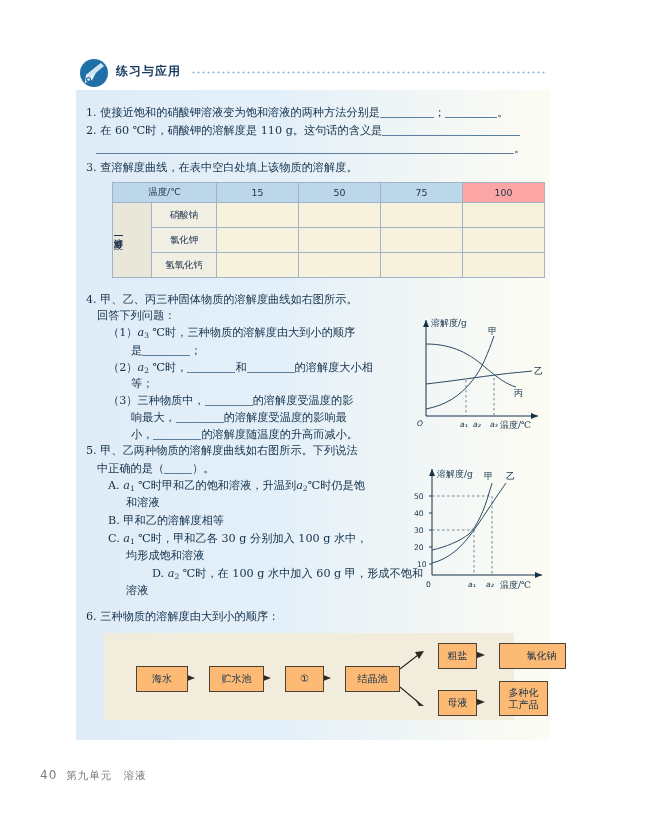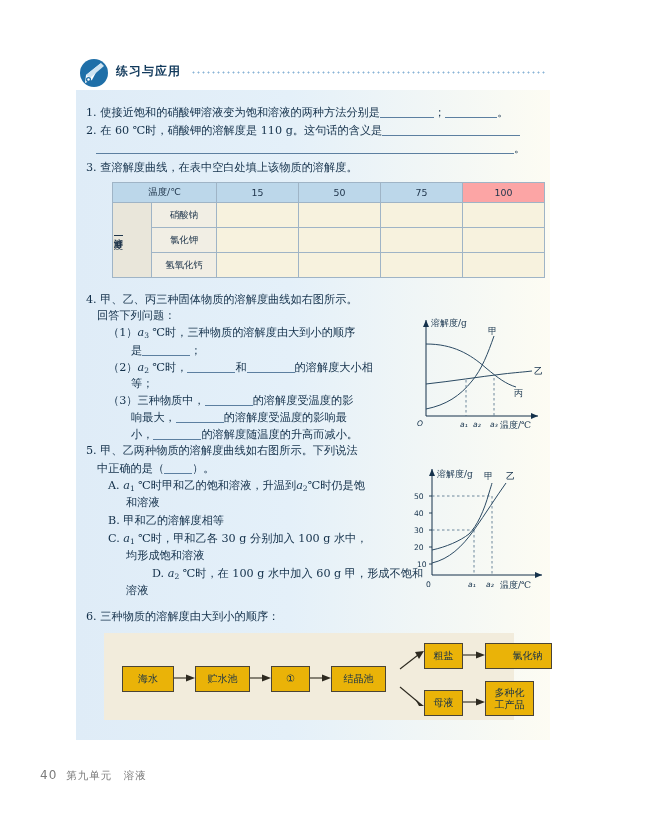--- a/index.html
+++ b/index.html
@@ -45,23 +45,23 @@
   .vert .den{border-top:1px solid #20364c;padding-top:1px;margin-top:1px;display:inline-block;}
 
   
   .graph{position:absolute;}
   .glabel{font-size:9px;font-family:"DejaVu Serif",serif;fill:#14314b;}
   .gtick{font-size:7.6px;font-family:"DejaVu Sans",sans-serif;fill:#14314b;}
 
   
   .flow{position:absolute;left:104px;top:633px;width:410px;height:87px;
         background:#f2ecdc;}
-  .fbox{position:absolute;border:1px solid #4a4436;background:#eab308;
+  .fbox{position:absolute;border:1px solid #4a4436;background:#fdba74;
         font-size:10px;color:#14304a;display:flex;align-items:center;justify-content:center;
-        text-align:center;font-family:"DejaVu Serif",serif;line-height:12px;}
+        text-align:center;font-family:"DejaVu Serif",serif;line-height:12px;margin-left:14px;}
 
   
   .foot{position:absolute;left:40px;top:768px;font-size:10.5px;color:#7b7b7b;
         font-family:"DejaVu Sans","Liberation Sans",sans-serif;letter-spacing:1px;text-align:right;}
   .foot .pg{font-size:12px;margin-right:9px;}
 </style>
 </head>
 <body>
 
 <div class="page">

